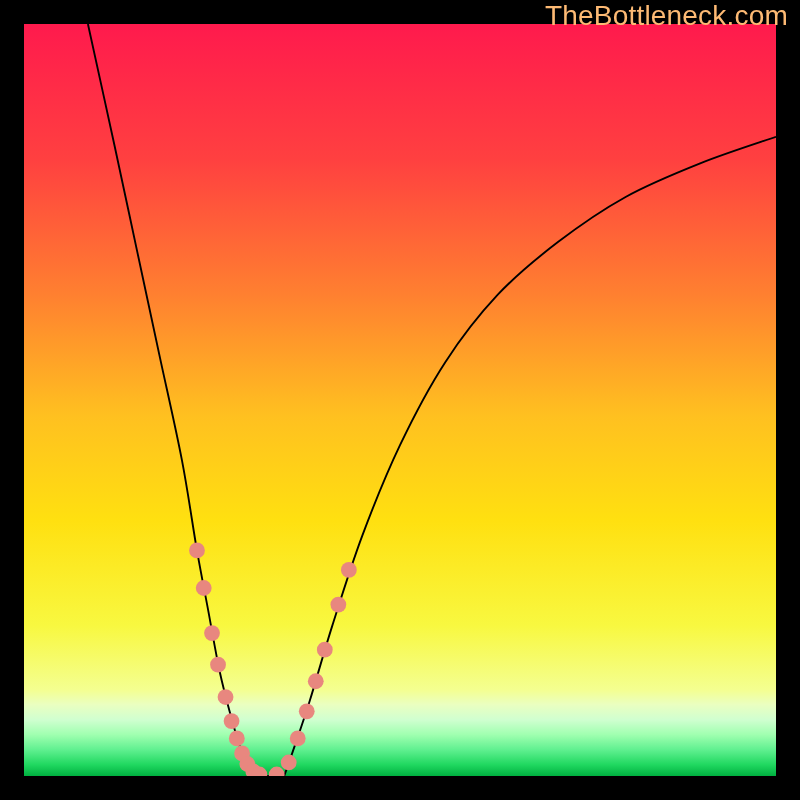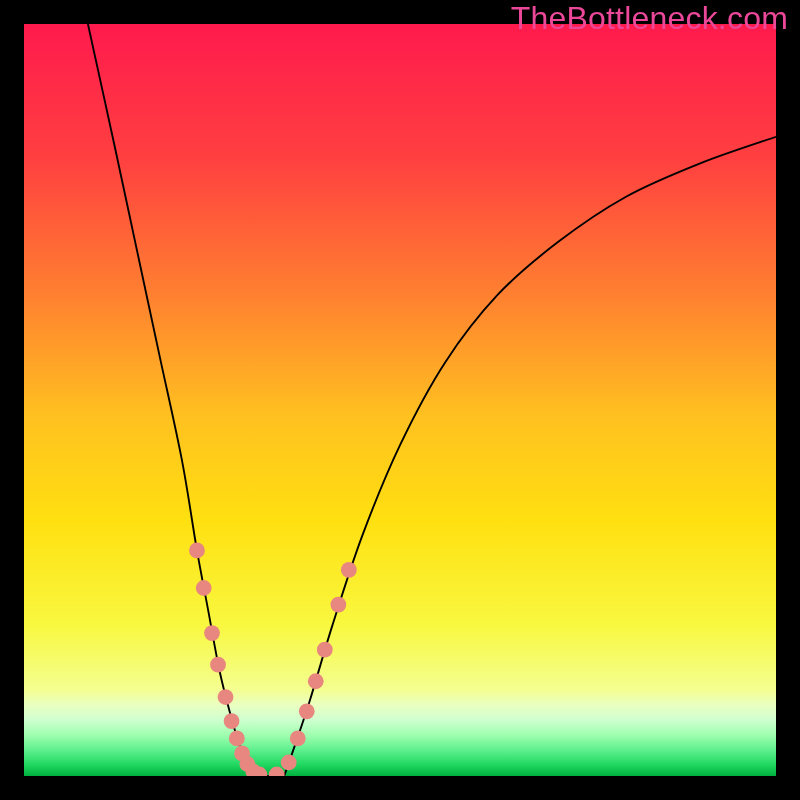--- a/index.html
+++ b/index.html
@@ -28,22 +28,22 @@
     overflow: hidden;
   }
   .gradient {
     position: absolute;
     left: 0; top: 0; width: 100%; height: 100%;
   }
   .watermark {
     position: absolute;
     top: 0;
     right: 12px;
-    color: #ec4899;
-    font-size: 32px;
+    color: #fdba74;
+    font-size: 28px;
     font-weight: 500;
     letter-spacing: 0.2px;
     z-index: 20;
   }
   svg.curves {
     position: absolute;
     left: 0; top: 0;
     width: 100%; height: 100%;
     z-index: 10;
   }

